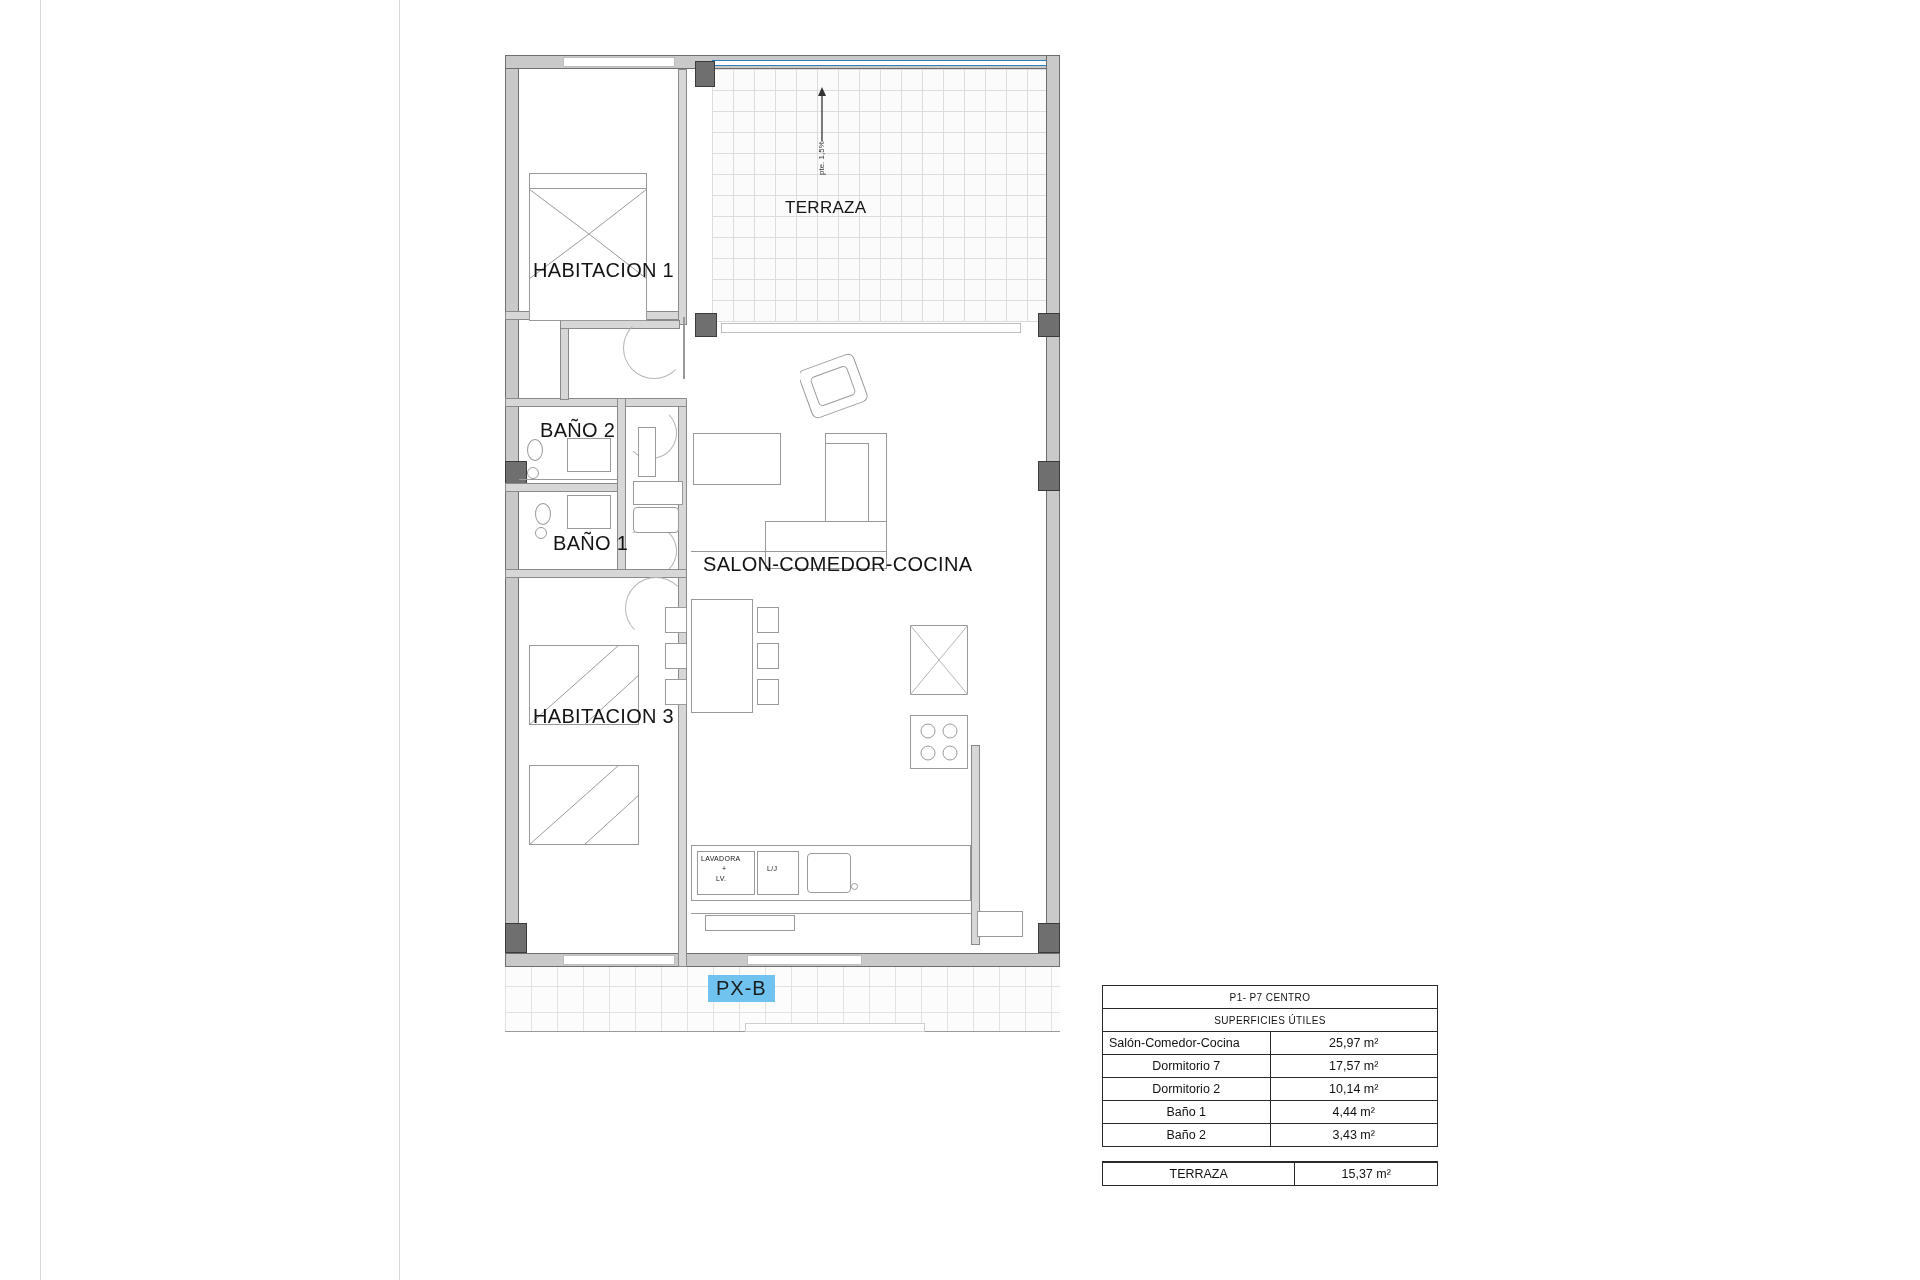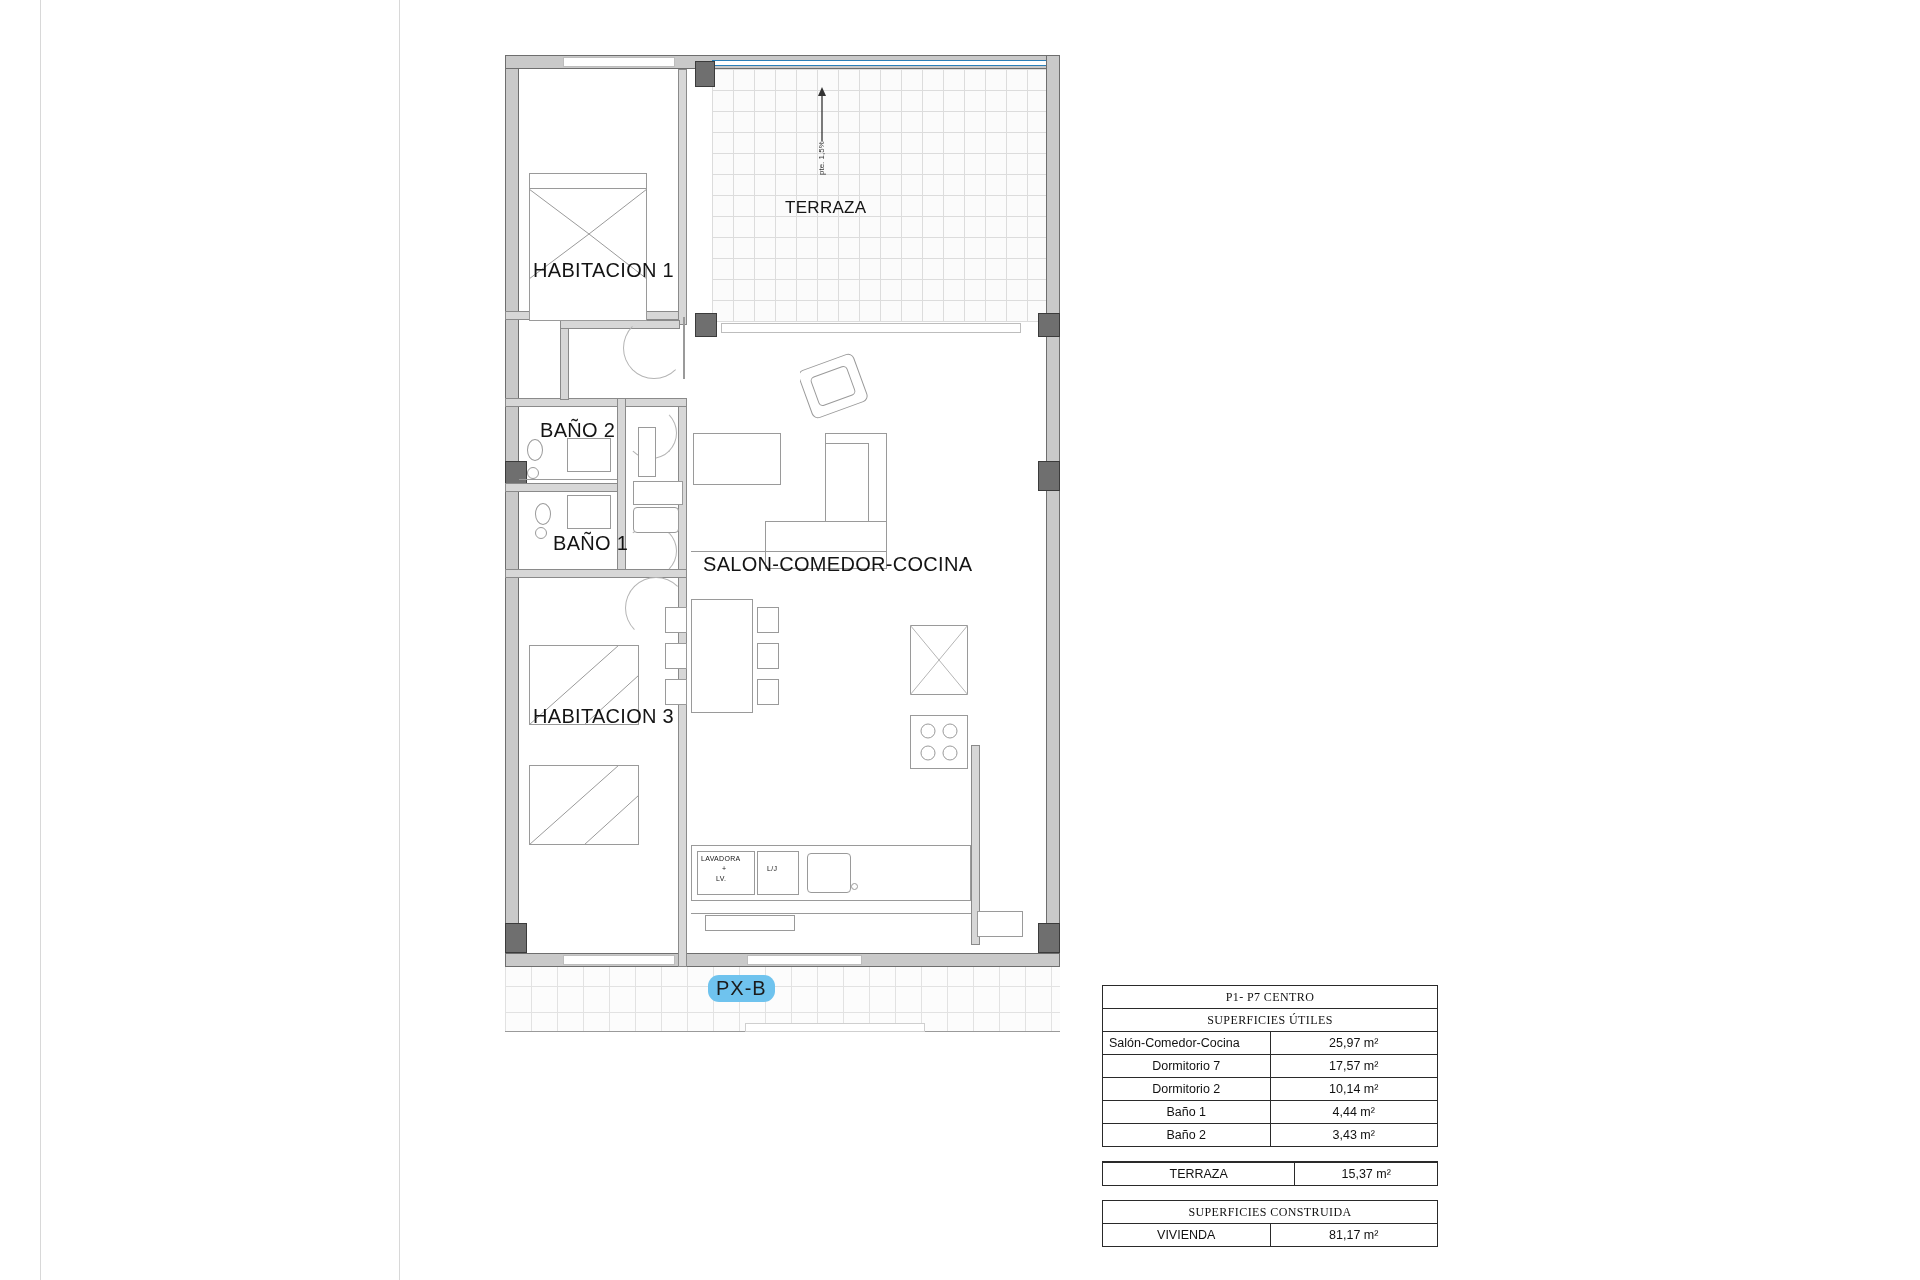--- a/index.html
+++ b/index.html
@@ -142,23 +142,22 @@
   #legend td {
     border: 1px solid #2a2a2a;
     padding: 2px 6px;
     height: 18px;
   }
   #legend tr.head td {
     text-align: center;
     border-left: none;
     border-right: none;
     border-top: none;
-    font-size: 12px;
+    font-size: 10px;
     letter-spacing: 0.4px;
-    font-family: Liberation Serif, serif;
   }
   #legend td.name  { width: 58%; text-align: center; border-left: none; }
   #legend td.value { width: 42%; text-align: center; border-right: none; }
   #legend td.name.left { text-align: left; }
   #legend .block table tr:last-child td { border-bottom: none; }
 </style>
 </head>
 <body>
 
 <div class="guide-v left"></div>
@@ -303,21 +302,21 @@
   </svg>
   <div class="slope-note" style="left:312px; top:120px;">pte. 1,5%</div>
 
   <div class="label" style="left:28px; top:204px;">HABITACION 1</div>
   <div class="label" style="left:280px; top:143px; font-size:17px;">TERRAZA</div>
   <div class="label" style="left:35px; top:364px;">BAÑO 2</div>
   <div class="label" style="left:48px; top:477px;">BAÑO 1</div>
   <div class="label" style="left:198px; top:498px;">SALON-COMEDOR-COCINA</div>
   <div class="label" style="left:28px; top:650px;">HABITACION 3</div>
 
-  <div class="tag" style="left:203px; top:920px;border-radius:11px;">PX-B</div>
+  <div class="tag" style="left:203px; top:920px;">PX-B</div>
 </div>
 
 <div id="legend">
 
   <div class="block">
     <table>
       <tbody>
           <tr class="head">
         <td colspan="2">P1- P7 CENTRO</td>
       </tr>
@@ -352,26 +351,13 @@
     <table>
       <tbody>
           <tr>
         <td class="name">TERRAZA</td>
         <td class="value">15,37 m²</td>
       </tr>
     </tbody>
       </table>
   </div>
 
-  <div class="block">
-    <table>
-      <tbody>
-          <tr class="head">
-        <td colspan="2">SUPERFICIES CONSTRUIDA</td>
-      </tr>
-      <tr>
-        <td class="name">VIVIENDA</td>
-        <td class="value">81,17 m²</td>
-      </tr>
-    </tbody>
-      </table>
-  </div>
 </div>
 
 </body></html>

